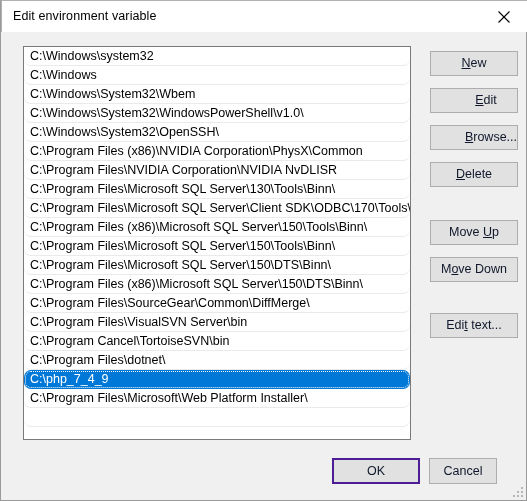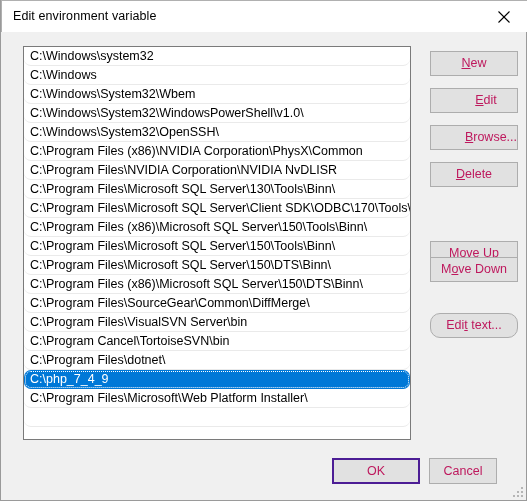--- a/index.html
+++ b/index.html
@@ -106,41 +106,41 @@
   }
 
   
   .btn {
     position: absolute;
     box-sizing: border-box;
     background: #e1e1e1;
     border: 1px solid #adadad;
     font-family: "Liberation Sans", sans-serif;
     font-size: 12.5px;
-    color: #be185d;
+    color: #0f172a;
     text-align: center;
     cursor: default;
     padding: 0;
     line-height: 23px;
     white-space: nowrap;
   }
   .side-btn {
     left: 429px;
     width: 88px;
     height: 25px;
   }
   .btn u { text-decoration: underline; }
 
   #btn-new       { top: 51px; }
   #btn-edit      { top: 88px; padding-left: 24px; }
   #btn-browse    { top: 125px; text-align: right; }
   #btn-delete    { top: 162px; }
-  #btn-move-up   { top: 220px; margin-top: 21px; }
+  #btn-move-up   { top: 220px; }
   #btn-move-down { top: 257px; }
-  #btn-edit-text { top: 313px; border-radius: 10px; }
+  #btn-edit-text { top: 313px; }
 
   
   #btn-ok {
     left: 331px;
     top: 458px;
     width: 88px;
     height: 26px;
     border: 2px solid #4c1d95;
     line-height: 22px;
   }

